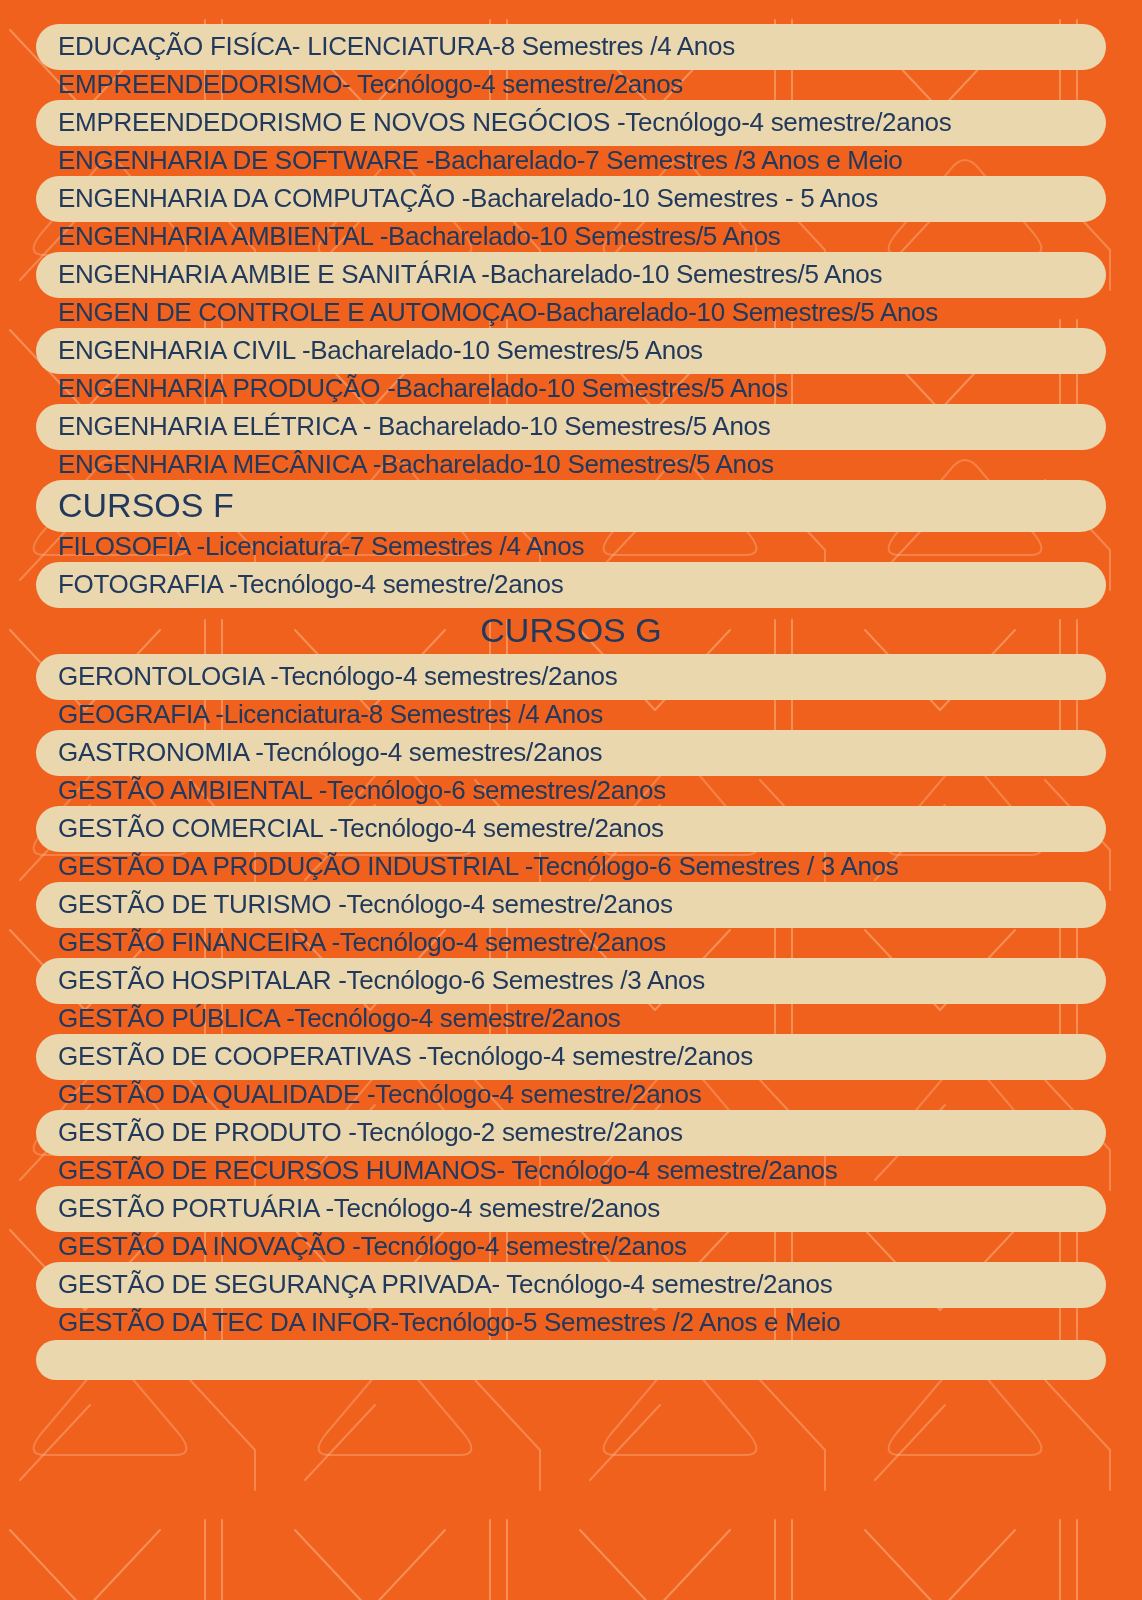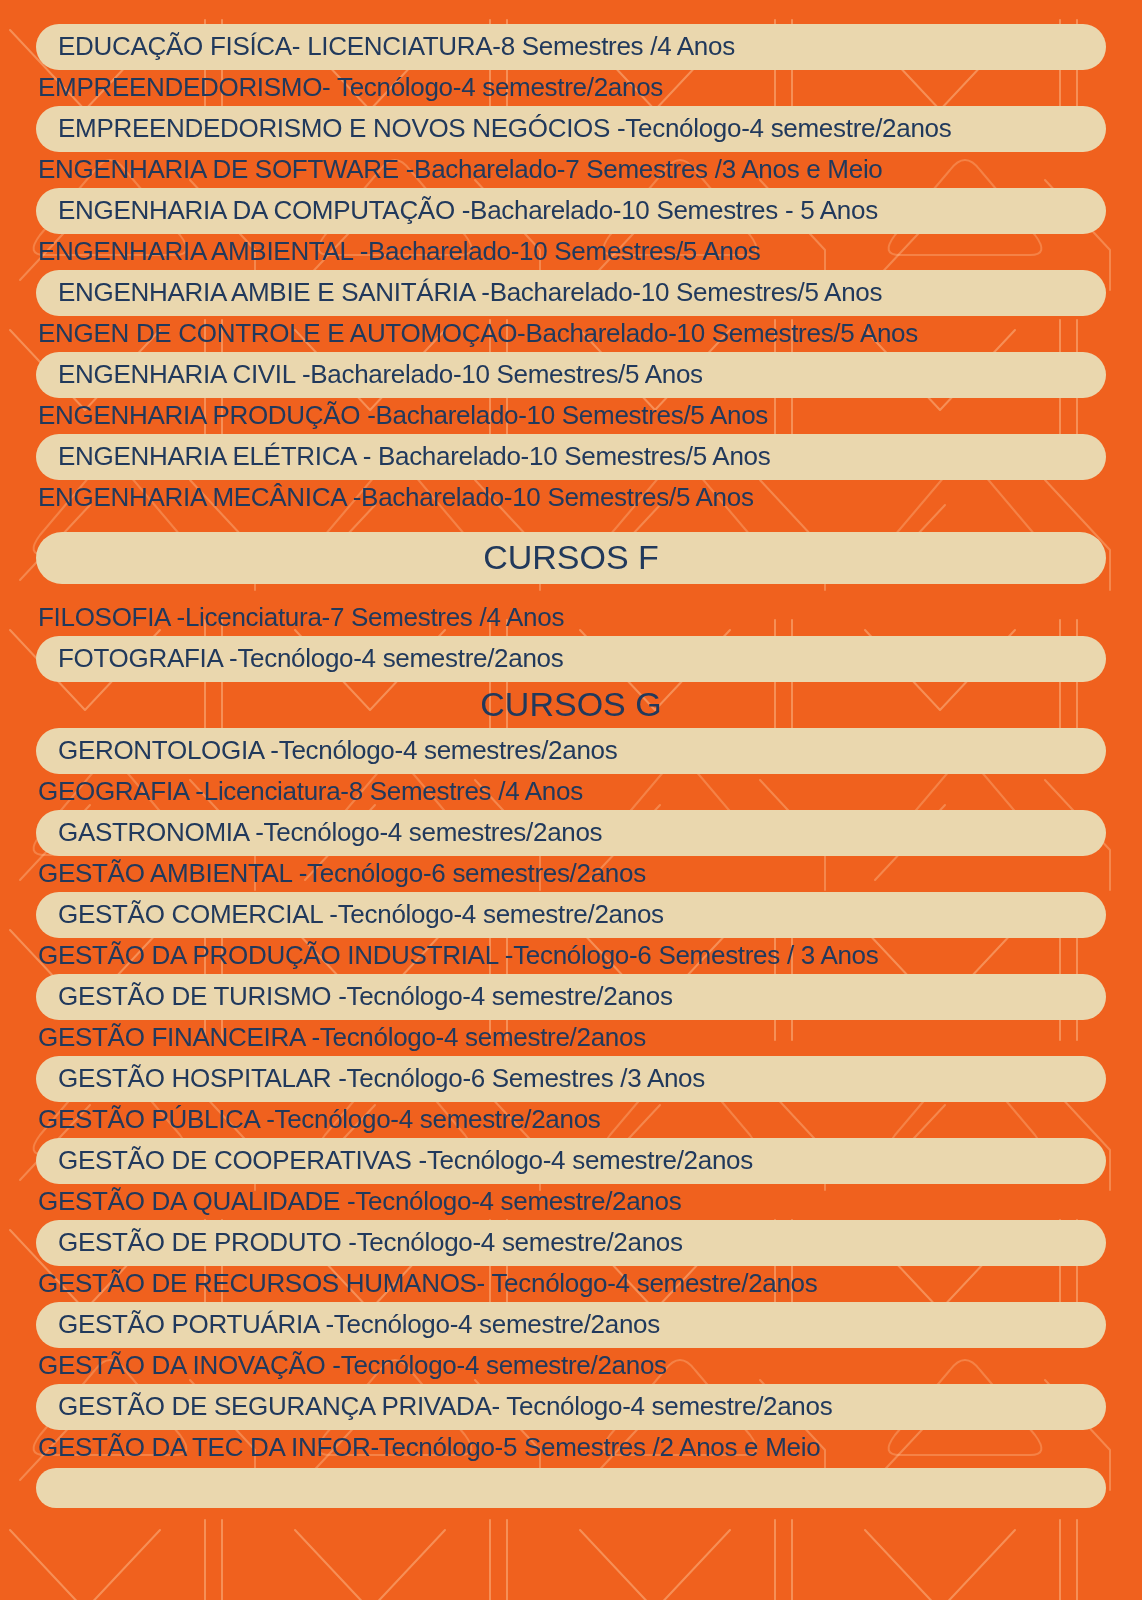--- a/index.html
+++ b/index.html
@@ -42,30 +42,30 @@
     white-space: nowrap;
   }
   .row.pill {
     height: 46px;
     background: #EAD7AE;
     border-radius: 26px;
     margin: 0 36px;
     padding: 0 22px;
   }
   .row.plain {
-    height: 36px;
-    padding: 0 38px;
+    height: 30px;
+    padding: 0 58px;
   }
   .row.header-pill {
     height: 52px;
     background: #EAD7AE;
     border-radius: 28px;
-    margin: 16px 36px;
+    margin: 0 36px;
     padding: 0 22px;
-    justify-content: center;
+    justify-content: flex-start;
     font-size: 34px;
     letter-spacing: 0;
   }
   .row.header-plain {
     height: 46px;
     padding: 8px 58px;
     justify-content: center;
     font-size: 34px;
     letter-spacing: 0;
   }
@@ -181,21 +181,21 @@
       <div class="row plain">
         <span class="txt">GESTÃO PÚBLICA -Tecnólogo-4 semestre/2anos</span>
       </div>
       <div class="row pill">
         <span class="txt">GESTÃO DE COOPERATIVAS -Tecnólogo-4 semestre/2anos</span>
       </div>
       <div class="row plain">
         <span class="txt">GESTÃO DA QUALIDADE -Tecnólogo-4 semestre/2anos</span>
       </div>
       <div class="row pill">
-        <span class="txt">GESTÃO DE PRODUTO -Tecnólogo-4 semestre/2anos</span>
+        <span class="txt">GESTÃO DE PRODUTO -Tecnólogo-2 semestre/2anos</span>
       </div>
       <div class="row plain">
         <span class="txt">GESTÃO DE RECURSOS HUMANOS- Tecnólogo-4 semestre/2anos</span>
       </div>
       <div class="row pill">
         <span class="txt">GESTÃO PORTUÁRIA -Tecnólogo-4 semestre/2anos</span>
       </div>
       <div class="row plain">
         <span class="txt">GESTÃO DA INOVAÇÃO -Tecnólogo-4 semestre/2anos</span>
       </div>

